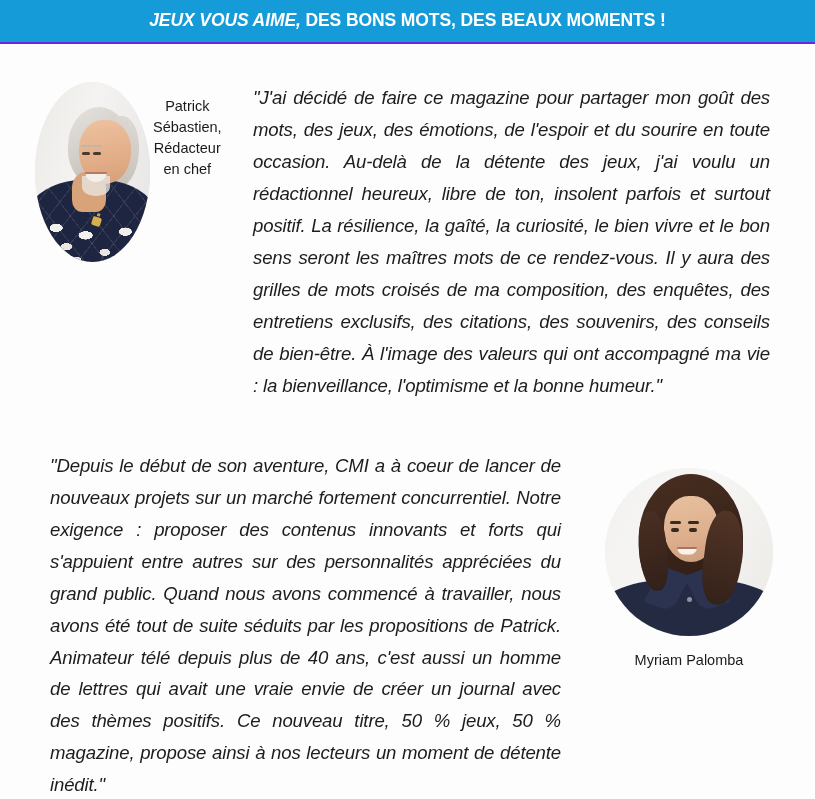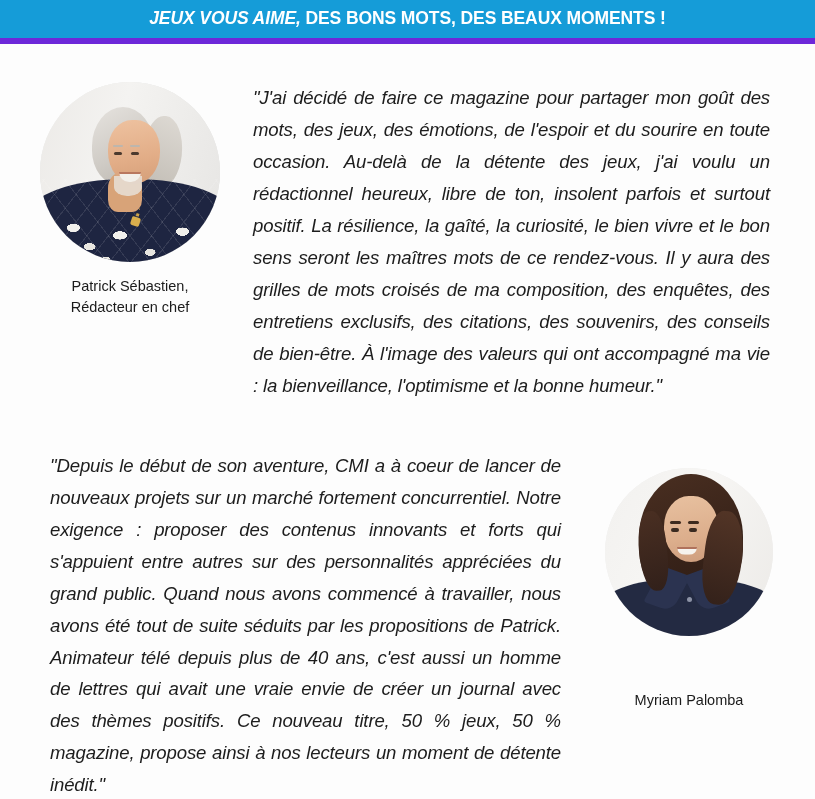--- a/index.html
+++ b/index.html
@@ -14,21 +14,21 @@
     font-family: "Liberation Sans", sans-serif;
     color: #1b1b1b;
     overflow: hidden;
   }
 
   
   .banner {
     width: 815px;
     height: 44px;
     background: #159cd8;
-    border-bottom: 6px solid #6d28d9;
+    border-bottom: 2px solid #6d28d9;
     display: flex;
     align-items: center;
     justify-content: center;
     text-align: center;
     white-space: nowrap;
   }
   .banner-text {
     font-size: 17.5px;
     font-weight: bold;
     color: #ffffff;
@@ -47,31 +47,30 @@
   
   .block-one {
     display: flex;
     align-items: flex-start;
     padding: 38px 45px 0 35px;
   }
   .person-col {
     width: 190px;
     flex: 0 0 190px;
     display: flex;
-    flex-direction: column;
-    align-items: center;
+    flex-direction: row;
+    align-items: flex-start;
   }
   .person-col-right {
     width: 212px;
     flex: 0 0 212px;
     display: flex;
     flex-direction: column;
     align-items: center;
     padding-top: 18px;
-    gap: 40px;
   }
   .avatar {
     width: 180px;
     height: 180px;
     border-radius: 50%;
     overflow: hidden;
     position: relative;
     background: #efefef;
   }
   .avatar-sm {

